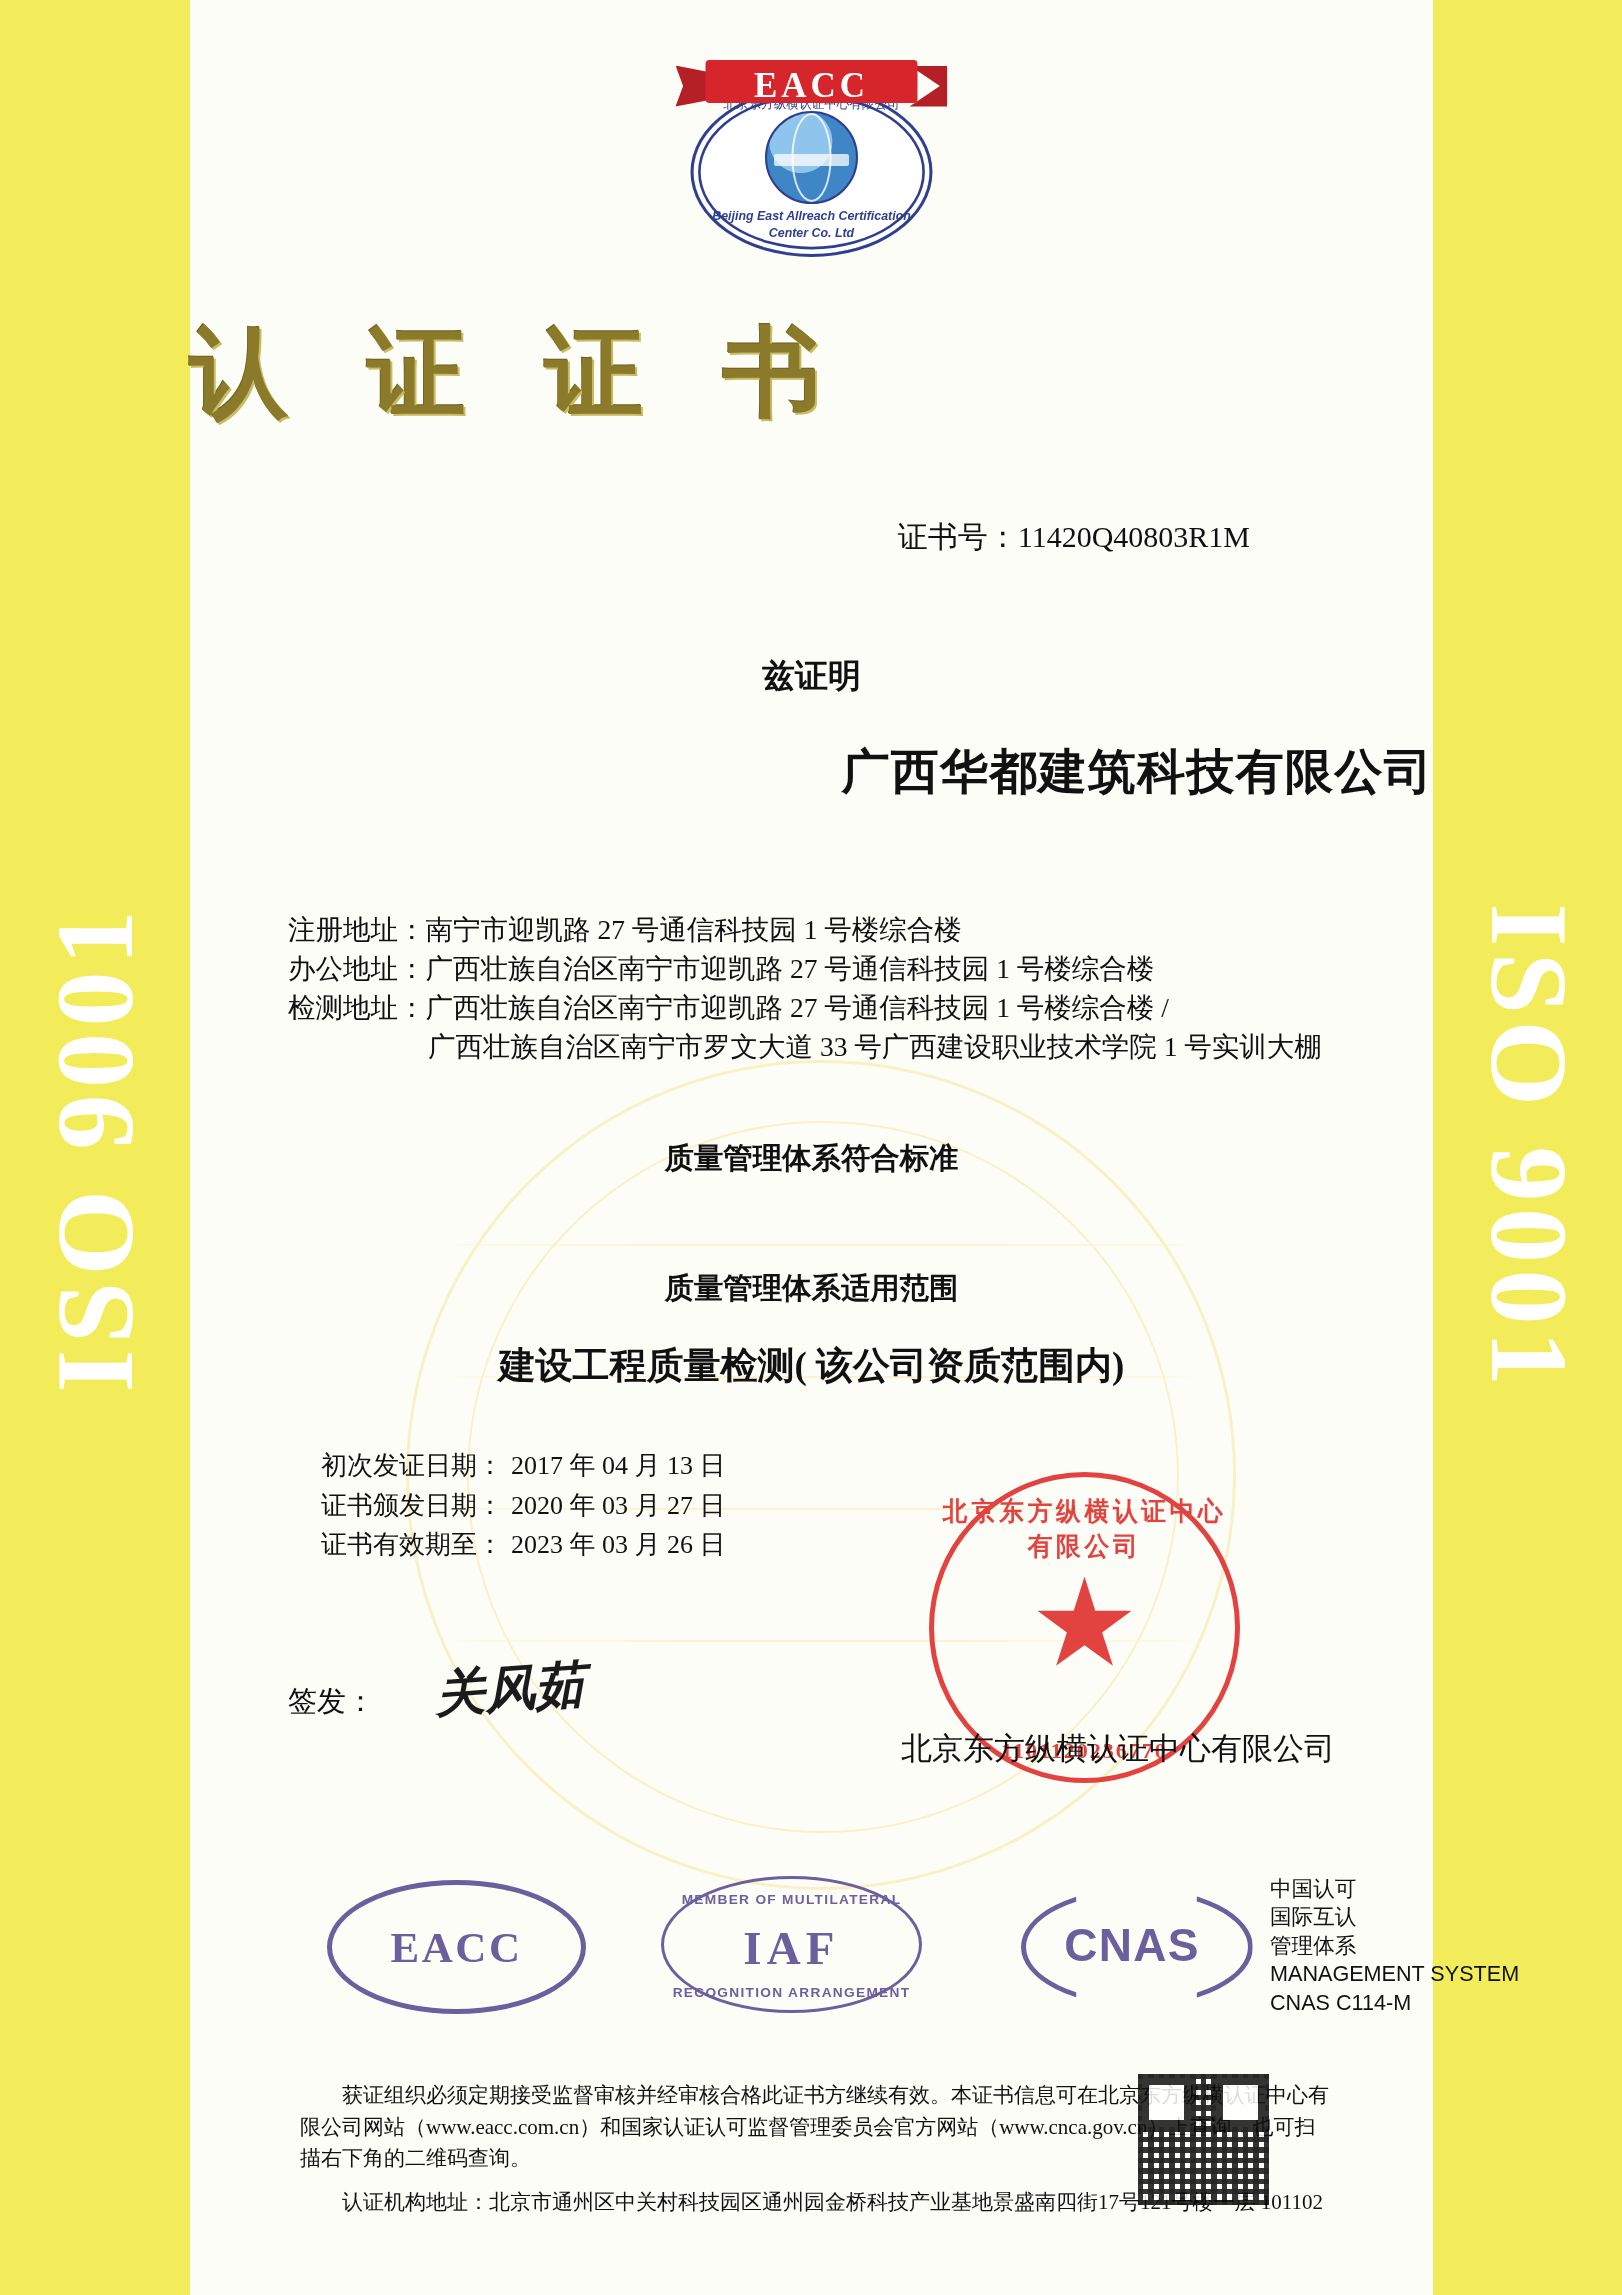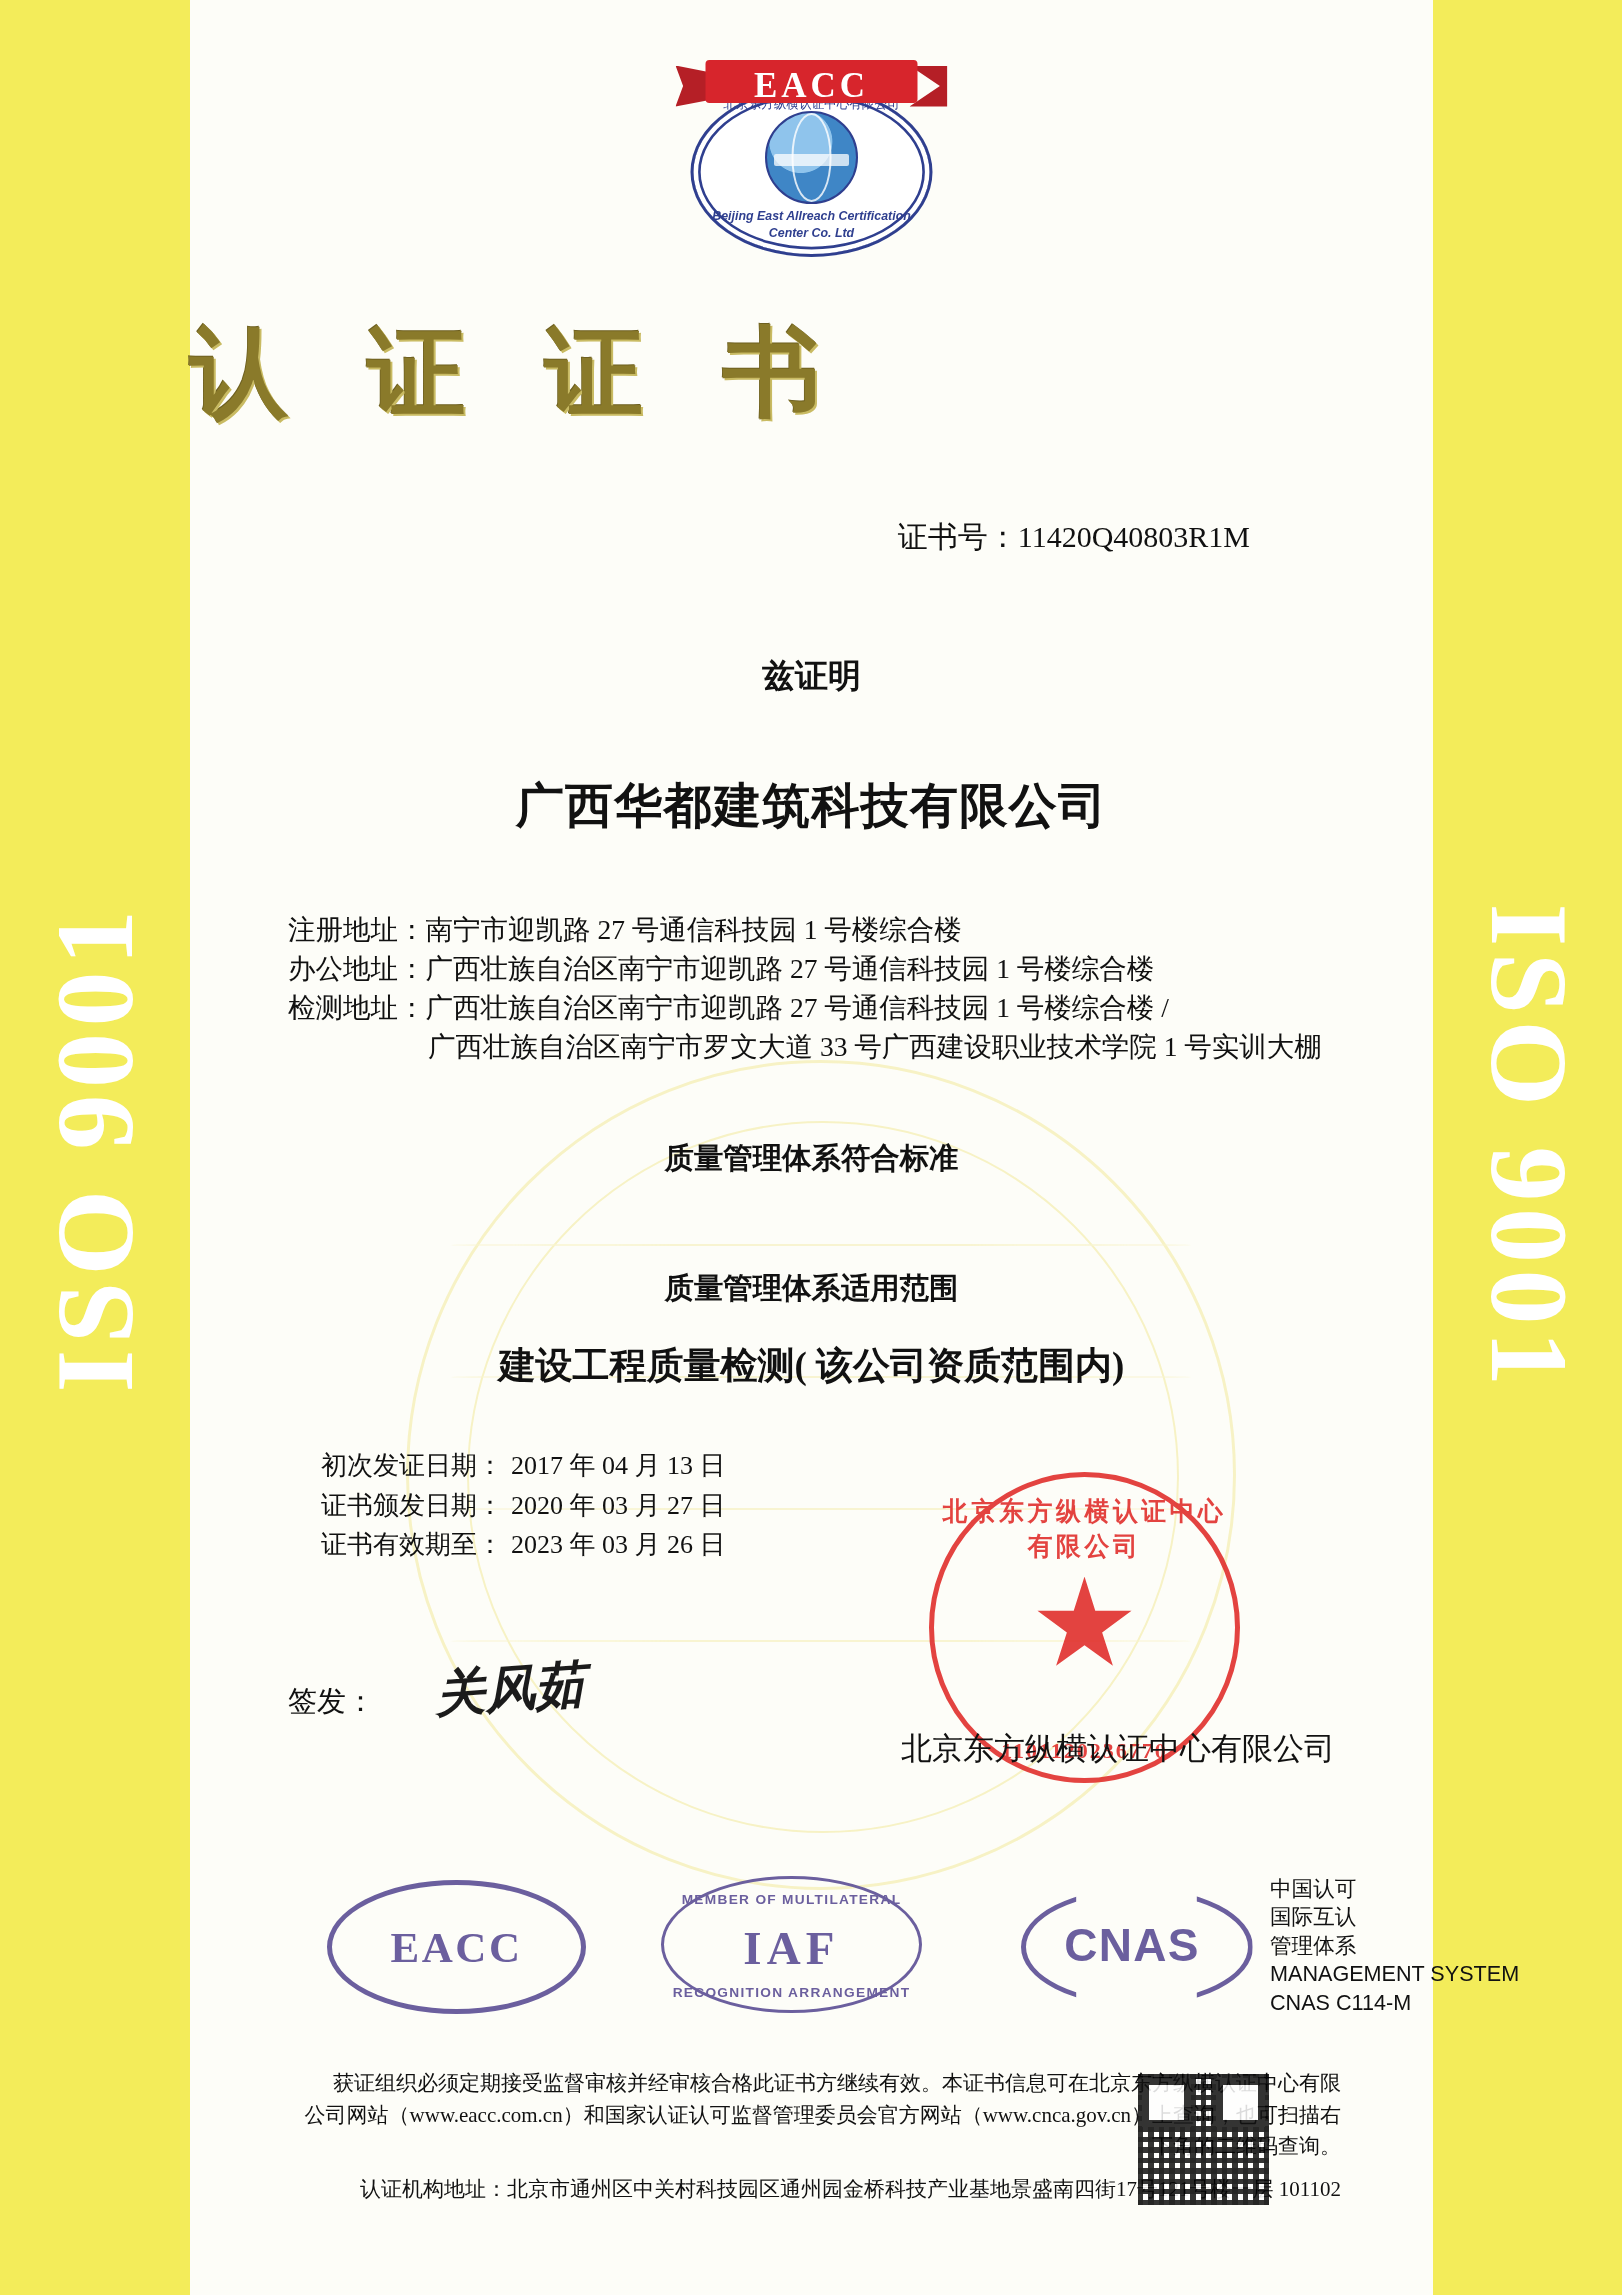--- a/index.html
+++ b/index.html
@@ -224,22 +224,22 @@
     left: 0; right: 0;
     top: 654px;
     text-align: center;
     font-size: 33px;
     font-weight: bold;
     color: #111;
   }
   .company {
     position: absolute;
     left: 0; right: 0;
-    top: 774px;
-    text-align: center;
+    top: 740px;
+    text-align: right;
     font-size: 48px;
     font-weight: bold;
     color: #111;
     letter-spacing: 1.3px;
   }
   .credit {
     position: absolute;
     left: 0; right: 0;
     top: 838px;
     text-align: center;
@@ -482,21 +482,21 @@
   
   .footer {
     position: absolute;
     left: 98px;
     right: 92px;
     top: 2068px;
     font-size: 21px;
     line-height: 1.5;
     color: #111;
   }
-  .footer p { margin: 0; text-align: right; }
+  .footer p { margin: 12px; }
   .footer .p1 { text-indent: 42px; }
   .footer .p2 { text-indent: 42px; margin-top: 11.8px; }
   .qr {
     position: absolute;
     right: 164px;
     top: 2074px;
     width: 131px;
     height: 131px;
     background:
       repeating-linear-gradient(90deg, #111 0 5.2px, #fff 5.2px 10.5px),

